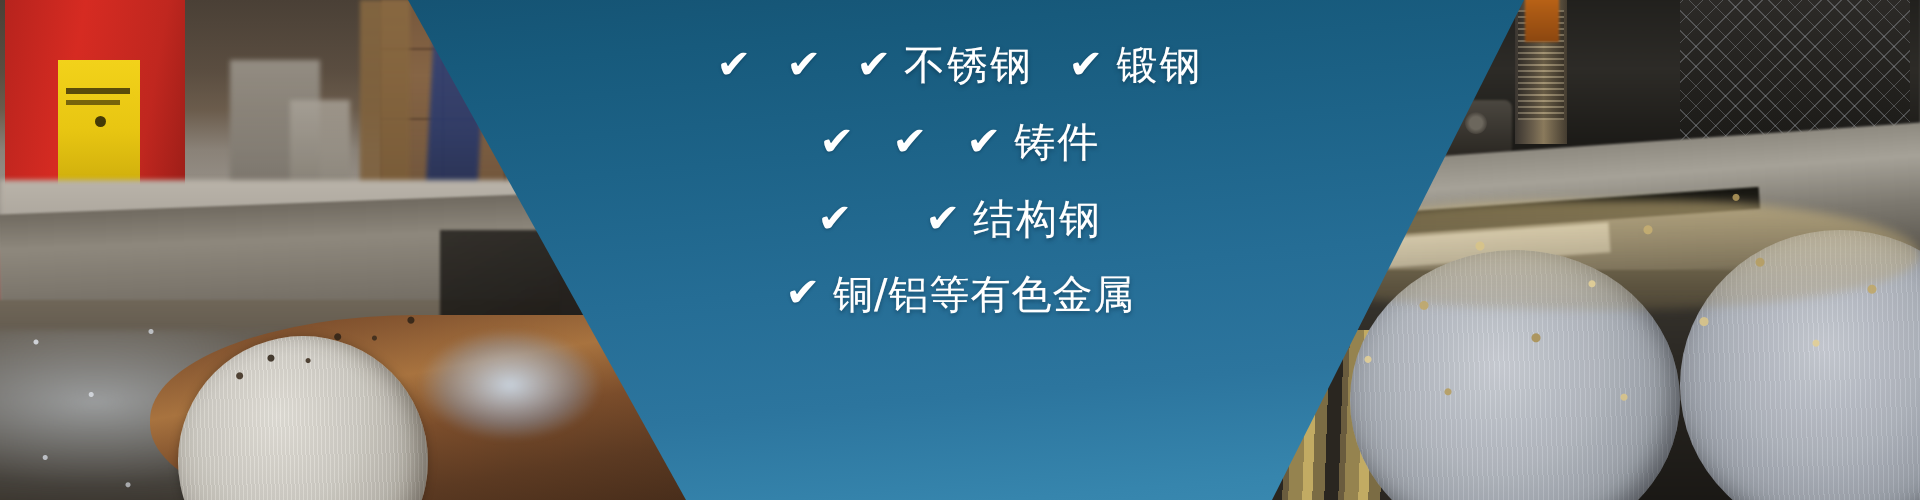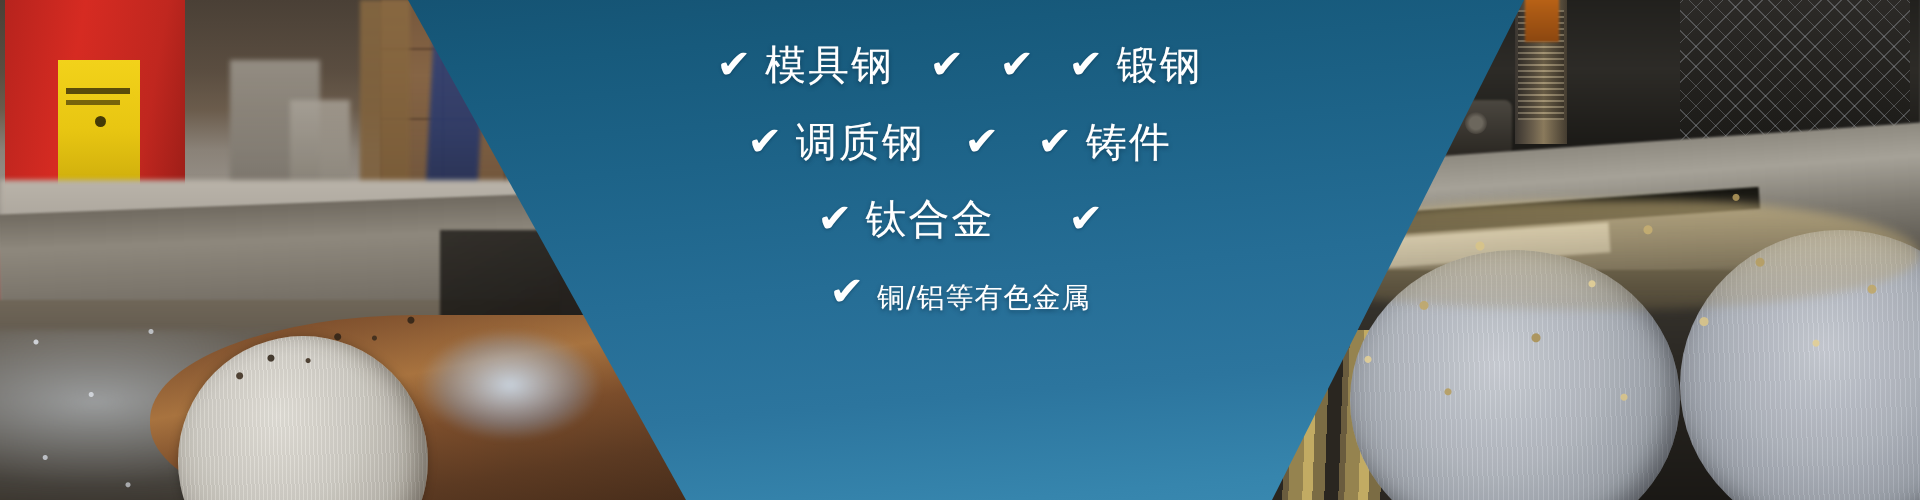--- a/index.html
+++ b/index.html
@@ -189,21 +189,21 @@
   .check{
     color:#ffffff;font-size:40px;line-height:1;font-weight:700;
     display:inline-block;transform:translateY(-2px) scaleX(1.05);
     text-shadow:0 1px 3px rgba(0,40,65,.45);
   }
   .label{
     color:#ffffff;font-size:41px;line-height:1.05;font-weight:400;
     letter-spacing:2px;
     text-shadow:0 2px 4px rgba(0,35,58,.5), 0 0 1px rgba(255,255,255,.4);
   }
-  .label.big{font-size:28px;letter-spacing:1px;margin-top:10px;}
+  .label.big{font-size:40px;letter-spacing:1px;}
 </style>
 </head>
 <body>
 
 <div class="banner">
 
   <div class="photo photo-left">
     <div class="pl-bg"></div>
     <div class="pl-wall"></div>
     <div class="pl-tube"></div>
@@ -252,55 +252,54 @@
     <div class="pr-chipsheap"></div>
   </div>
 
   <div class="blue-panel"></div>
 
   <div class="content">
 
     <div class="row row-1">
       <div class="item">
         <span class="check">✔</span>
-        <span class="label">模具钢</span>
-      </div>
-      <div class="item">
-        <span class="check">✔</span>
-      </div>
-      <div class="item">
-        <span class="check">✔</span>
+      </div>
+      <div class="item">
+        <span class="check">✔</span>
+      </div>
+      <div class="item">
+        <span class="check">✔</span>
+        <span class="label">不锈钢</span>
       </div>
       <div class="item">
         <span class="check">✔</span>
         <span class="label">锻钢</span>
       </div>
     </div>
 
     <div class="row row-2">
       <div class="item">
         <span class="check">✔</span>
-        <span class="label">调质钢</span>
       </div>
       <div class="item">
         <span class="check">✔</span>
       </div>
       <div class="item">
         <span class="check">✔</span>
         <span class="label">铸件</span>
       </div>
     </div>
 
     <div class="row row-3">
       <div class="item">
         <span class="check">✔</span>
-        <span class="label">钛合金</span>
-      </div>
-      <div class="item">
-        <span class="check">✔</span>
+      </div>
+      <div class="item">
+        <span class="check">✔</span>
+        <span class="label">结构钢</span>
       </div>
     </div>
 
     <div class="row row-4">
       <div class="item">
         <span class="check">✔</span>
         <span class="label big">铜/铝等有色金属</span>
       </div>
     </div>
 

